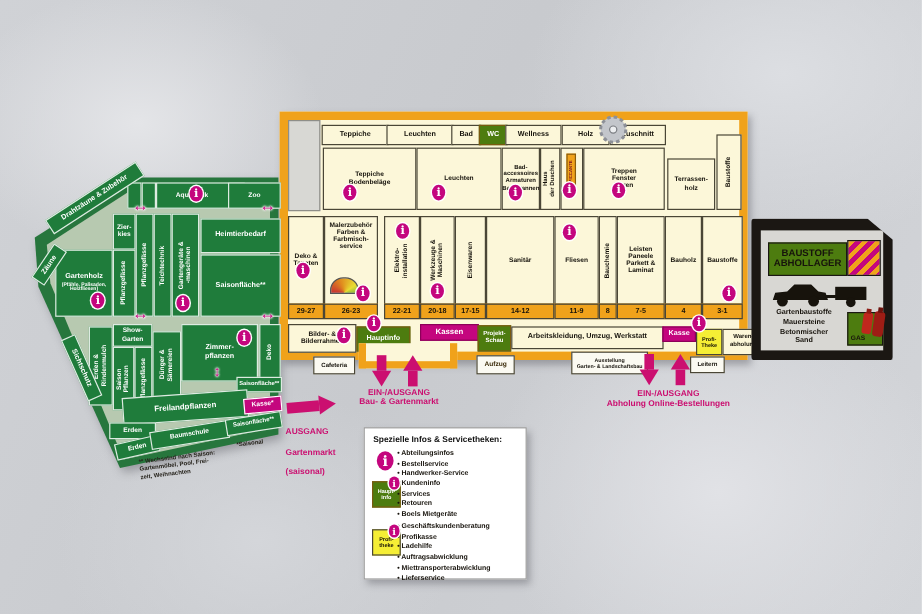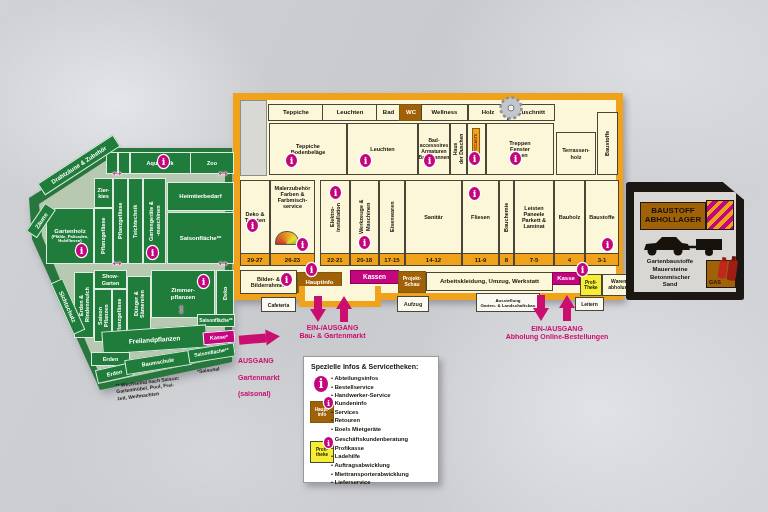--- a/index.html
+++ b/index.html
@@ -23,21 +23,21 @@
   
   #building{position:absolute;left:233px;top:93px;width:390px;height:207px;
       box-sizing:border-box;border:7px solid #f0a21b;background:#fcf7d9;
       box-shadow:3px 4px 6px rgba(60,60,70,.35);z-index:2}
   .cb{position:absolute;background:#fcf7d9;border:1px solid #4a4636;color:#16130c;
       font-weight:bold;font-size:5.5px;line-height:1.12;display:flex;align-items:center;
       justify-content:center;text-align:center;white-space:pre-line}
   .strip{font-size:6px}
   .aisle{position:absolute;background:#f0a21b;border:1px solid #4a4636;color:#17130a;
       font-weight:bold;font-size:6px;display:flex;align-items:center;justify-content:center}
-  .orangebox{background:#a16207;color:#fff;border:1px solid #7a5a10}
+  .orangebox{background:#4d7c0f;color:#fff;border:1px solid #7a5a10}
   .magbox{background:#c4067e;color:#fff;border:1px solid #8d0059}
   .yellowbox{background:#f5ee35;color:#1a1708;border:1px solid #4a4636}
   .greyblock{position:absolute;background:#d8d8d4;border:1px solid #8e8e88}
   
   .inf{position:absolute;width:11px;height:13px;border-radius:50%;background:#c4067e;
       color:#fff;display:flex;align-items:center;justify-content:center;
       font:bold 9.5px "DejaVu Serif",serif;z-index:30;box-shadow:0 0 0 1.2px #fff}
   .inf.sm{width:9px;height:11px;font-size:8px}
   
   .arrV{position:absolute;width:16px;height:26px;z-index:25}

